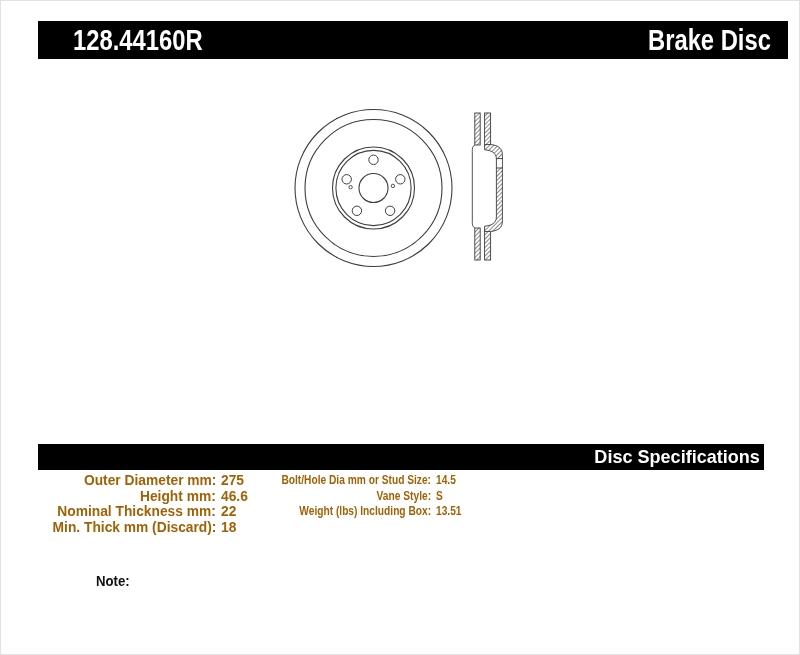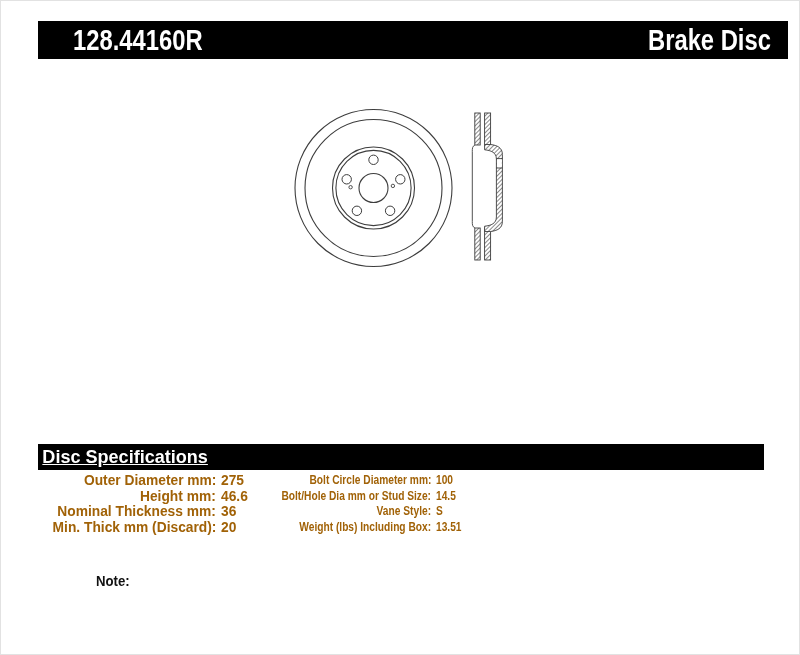--- a/index.html
+++ b/index.html
@@ -20,22 +20,22 @@
     display:flex; justify-content:space-between; align-items:center;
     font-weight:bold; font-size:29px;padding-left:24px;
   }
   .topbar .pn { margin-left:11px; white-space:nowrap; transform:scaleX(.82); transform-origin:0 50%; }
   .topbar .pt { margin-right:17px; white-space:nowrap; transform:scaleX(.82); transform-origin:100% 50%; }
 
   
   .specbar {
     position:absolute; left:37px; top:443px; width:726px; height:26px;
     background:#000; color:#fff;
-    display:flex; justify-content:flex-start; align-items:center;
-    font-weight:bold; font-size:19px;text-decoration:underline;
+    display:flex; justify-content:flex-end; align-items:center;
+    font-weight:bold; font-size:19px;
   }
   .specbar span { transform:scaleX(.95); white-space:nowrap; }
 
   
   .spec-col { position:absolute; top:472px; font-weight:bold; color:#a16207; }
   .col1 { left:37px;  width:300px; font-size:14.5px; }
   .col2 { left:285px; width:260px; font-size:12px; }
   .col3 { left:540px; width:240px; font-size:12px; }
   .spec-row { position:relative; height:15.5px; line-height:15.5px; }
   .spec-label, .spec-value { position:absolute; top:0; white-space:nowrap; }
@@ -129,33 +129,29 @@
     <div class="spec-row">
       <span class="spec-label">Outer Diameter mm:</span>
       <span class="spec-value">275</span>
     </div>
     <div class="spec-row">
       <span class="spec-label">Height mm:</span>
       <span class="spec-value">46.6</span>
     </div>
     <div class="spec-row">
       <span class="spec-label">Nominal Thickness mm:</span>
-      <span class="spec-value">36</span>
+      <span class="spec-value">22</span>
     </div>
     <div class="spec-row">
       <span class="spec-label">Min. Thick mm (Discard):</span>
-      <span class="spec-value">20</span>
+      <span class="spec-value">18</span>
     </div>
   </div>
 
   <div class="spec-col col2">
-    <div class="spec-row">
-      <span class="spec-label">Bolt Circle Diameter mm:</span>
-      <span class="spec-value">100</span>
-    </div>
     <div class="spec-row">
       <span class="spec-label">Bolt/Hole Dia mm or Stud Size:</span>
       <span class="spec-value">14.5</span>
     </div>
     <div class="spec-row">
       <span class="spec-label">Vane Style:</span>
       <span class="spec-value">S</span>
     </div>
     <div class="spec-row">
       <span class="spec-label">Weight (lbs) Including Box:</span>

